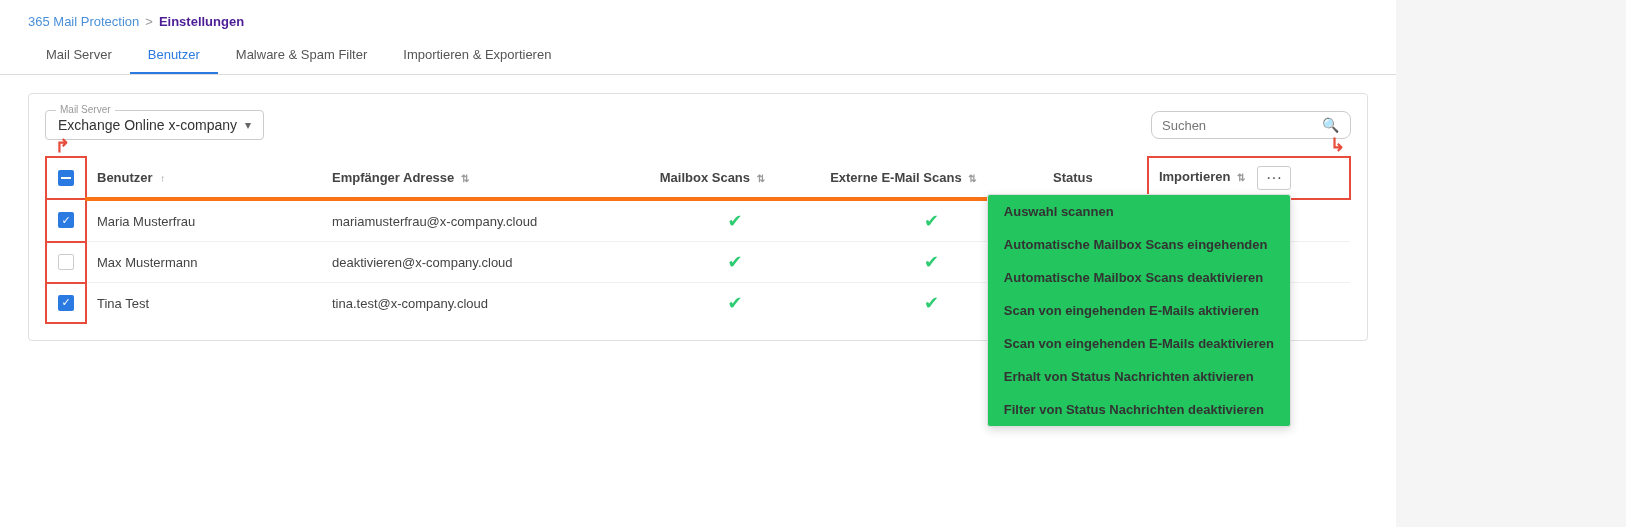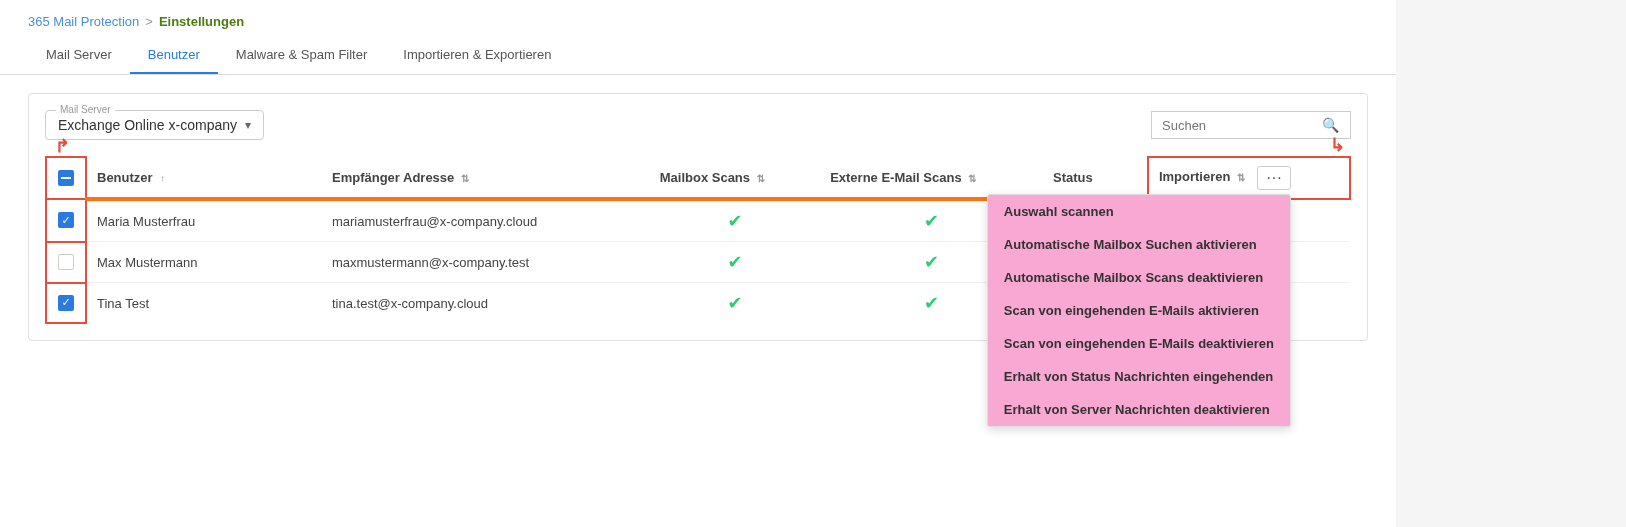--- a/index.html
+++ b/index.html
@@ -21,21 +21,21 @@
       align-items: center;
       gap: 6px;
       font-size: 13px;
       color: #666;
     }
     .breadcrumb-link {
       color: #4a90d9;
       cursor: pointer;
     }
     .breadcrumb-separator { color: #999; }
-    .breadcrumb-current { font-weight: 600; color: #4d7c0f; }
+    .breadcrumb-current { font-weight: 600; color: #4c1d95; }
 
     
     .tabs-bar {
       display: flex;
       align-items: flex-end;
       padding: 0 28px;
       border-bottom: 1px solid #ddd;
       margin-top: 8px;
       gap: 0;
     }
@@ -100,21 +100,21 @@
       color: #333;
       cursor: pointer;
     }
     .dropdown-arrow { color: #666; font-size: 12px; }
 
     
     .search-bar {
       display: flex;
       align-items: center;
       border: 1px solid #ccc;
-      border-radius: 0;
+      border-radius: 8px;
       padding: 5px 10px;
       gap: 6px;
       width: 200px;
     }
     .search-bar input {
       border: none;
       outline: none;
       font-size: 13px;
       color: #333;
       width: 100%;
@@ -216,21 +216,21 @@
       display: flex;
       align-items: center;
       justify-content: center;
     }
 
     
     .dropdown-menu {
       position: absolute;
       right: 0;
       top: calc(100% + 4px);
-      background: #f9a8d4;
+      background: #22c55e;
       border: 1px solid #ddd;
       border-radius: 3px;
       box-shadow: 0 3px 10px rgba(0,0,0,0.15);
       min-width: 280px;
       z-index: 100;
     }
     .dropdown-menu-item {
       padding: 9px 16px;
       cursor: pointer;
       font-size: 13px;
@@ -328,26 +328,26 @@
               <th class="th-nachrichten col-header-actions" style="border: 2px solid #e74c3c; position: relative;">
                 
                 <div style="position:absolute; top:-24px; right:4px; color:#e74c3c; font-size:18px;">↳</div>
                 <span>Importieren</span>
                 <span class="filter-icon">⇅</span>
                 <div class="actions-cell" style="display:inline-flex; position:relative; vertical-align: middle; margin-left: 8px;">
                   <button class="three-dot-btn">···</button>
 
                   <div class="dropdown-menu">
                     <div class="dropdown-menu-item">Auswahl scannen</div>
-                    <div class="dropdown-menu-item">Automatische Mailbox Suchen aktivieren</div>
+                    <div class="dropdown-menu-item">Automatische Mailbox Scans eingehenden</div>
                     <div class="dropdown-menu-item">Automatische Mailbox Scans deaktivieren</div>
                     <div class="dropdown-menu-item">Scan von eingehenden E-Mails aktivieren</div>
                     <div class="dropdown-menu-item">Scan von eingehenden E-Mails deaktivieren</div>
-                    <div class="dropdown-menu-item">Erhalt von Status Nachrichten eingehenden</div>
-                    <div class="dropdown-menu-item">Erhalt von Server Nachrichten deaktivieren</div>
+                    <div class="dropdown-menu-item">Erhalt von Status Nachrichten aktivieren</div>
+                    <div class="dropdown-menu-item">Filter von Status Nachrichten deaktivieren</div>
                   </div>
                 </div>
               </th>
             </tr>
           </thead>
           <tbody>
 
             <tr>
               <td style="border: 2px solid #e74c3c;">
                 <div class="cb-wrap">
@@ -377,21 +377,21 @@
             <tr>
               <td style="border: 2px solid #e74c3c;">
                 <div class="cb-wrap">
                   <div class="cb-unchecked"></div>
                 </div>
               </td>
               <td>
                 <span class="user-name">Max Mustermann</span>
               </td>
               <td>
-                <span>maxmustermann@x-company.test</span>
+                <span>deaktivieren@x-company.cloud</span>
               </td>
               <td>
                 <div class="green-check">✔</div>
               </td>
               <td>
                 <div class="green-check">✔</div>
               </td>
               <td>
                 <div class="green-check">✔</div>
               </td>

